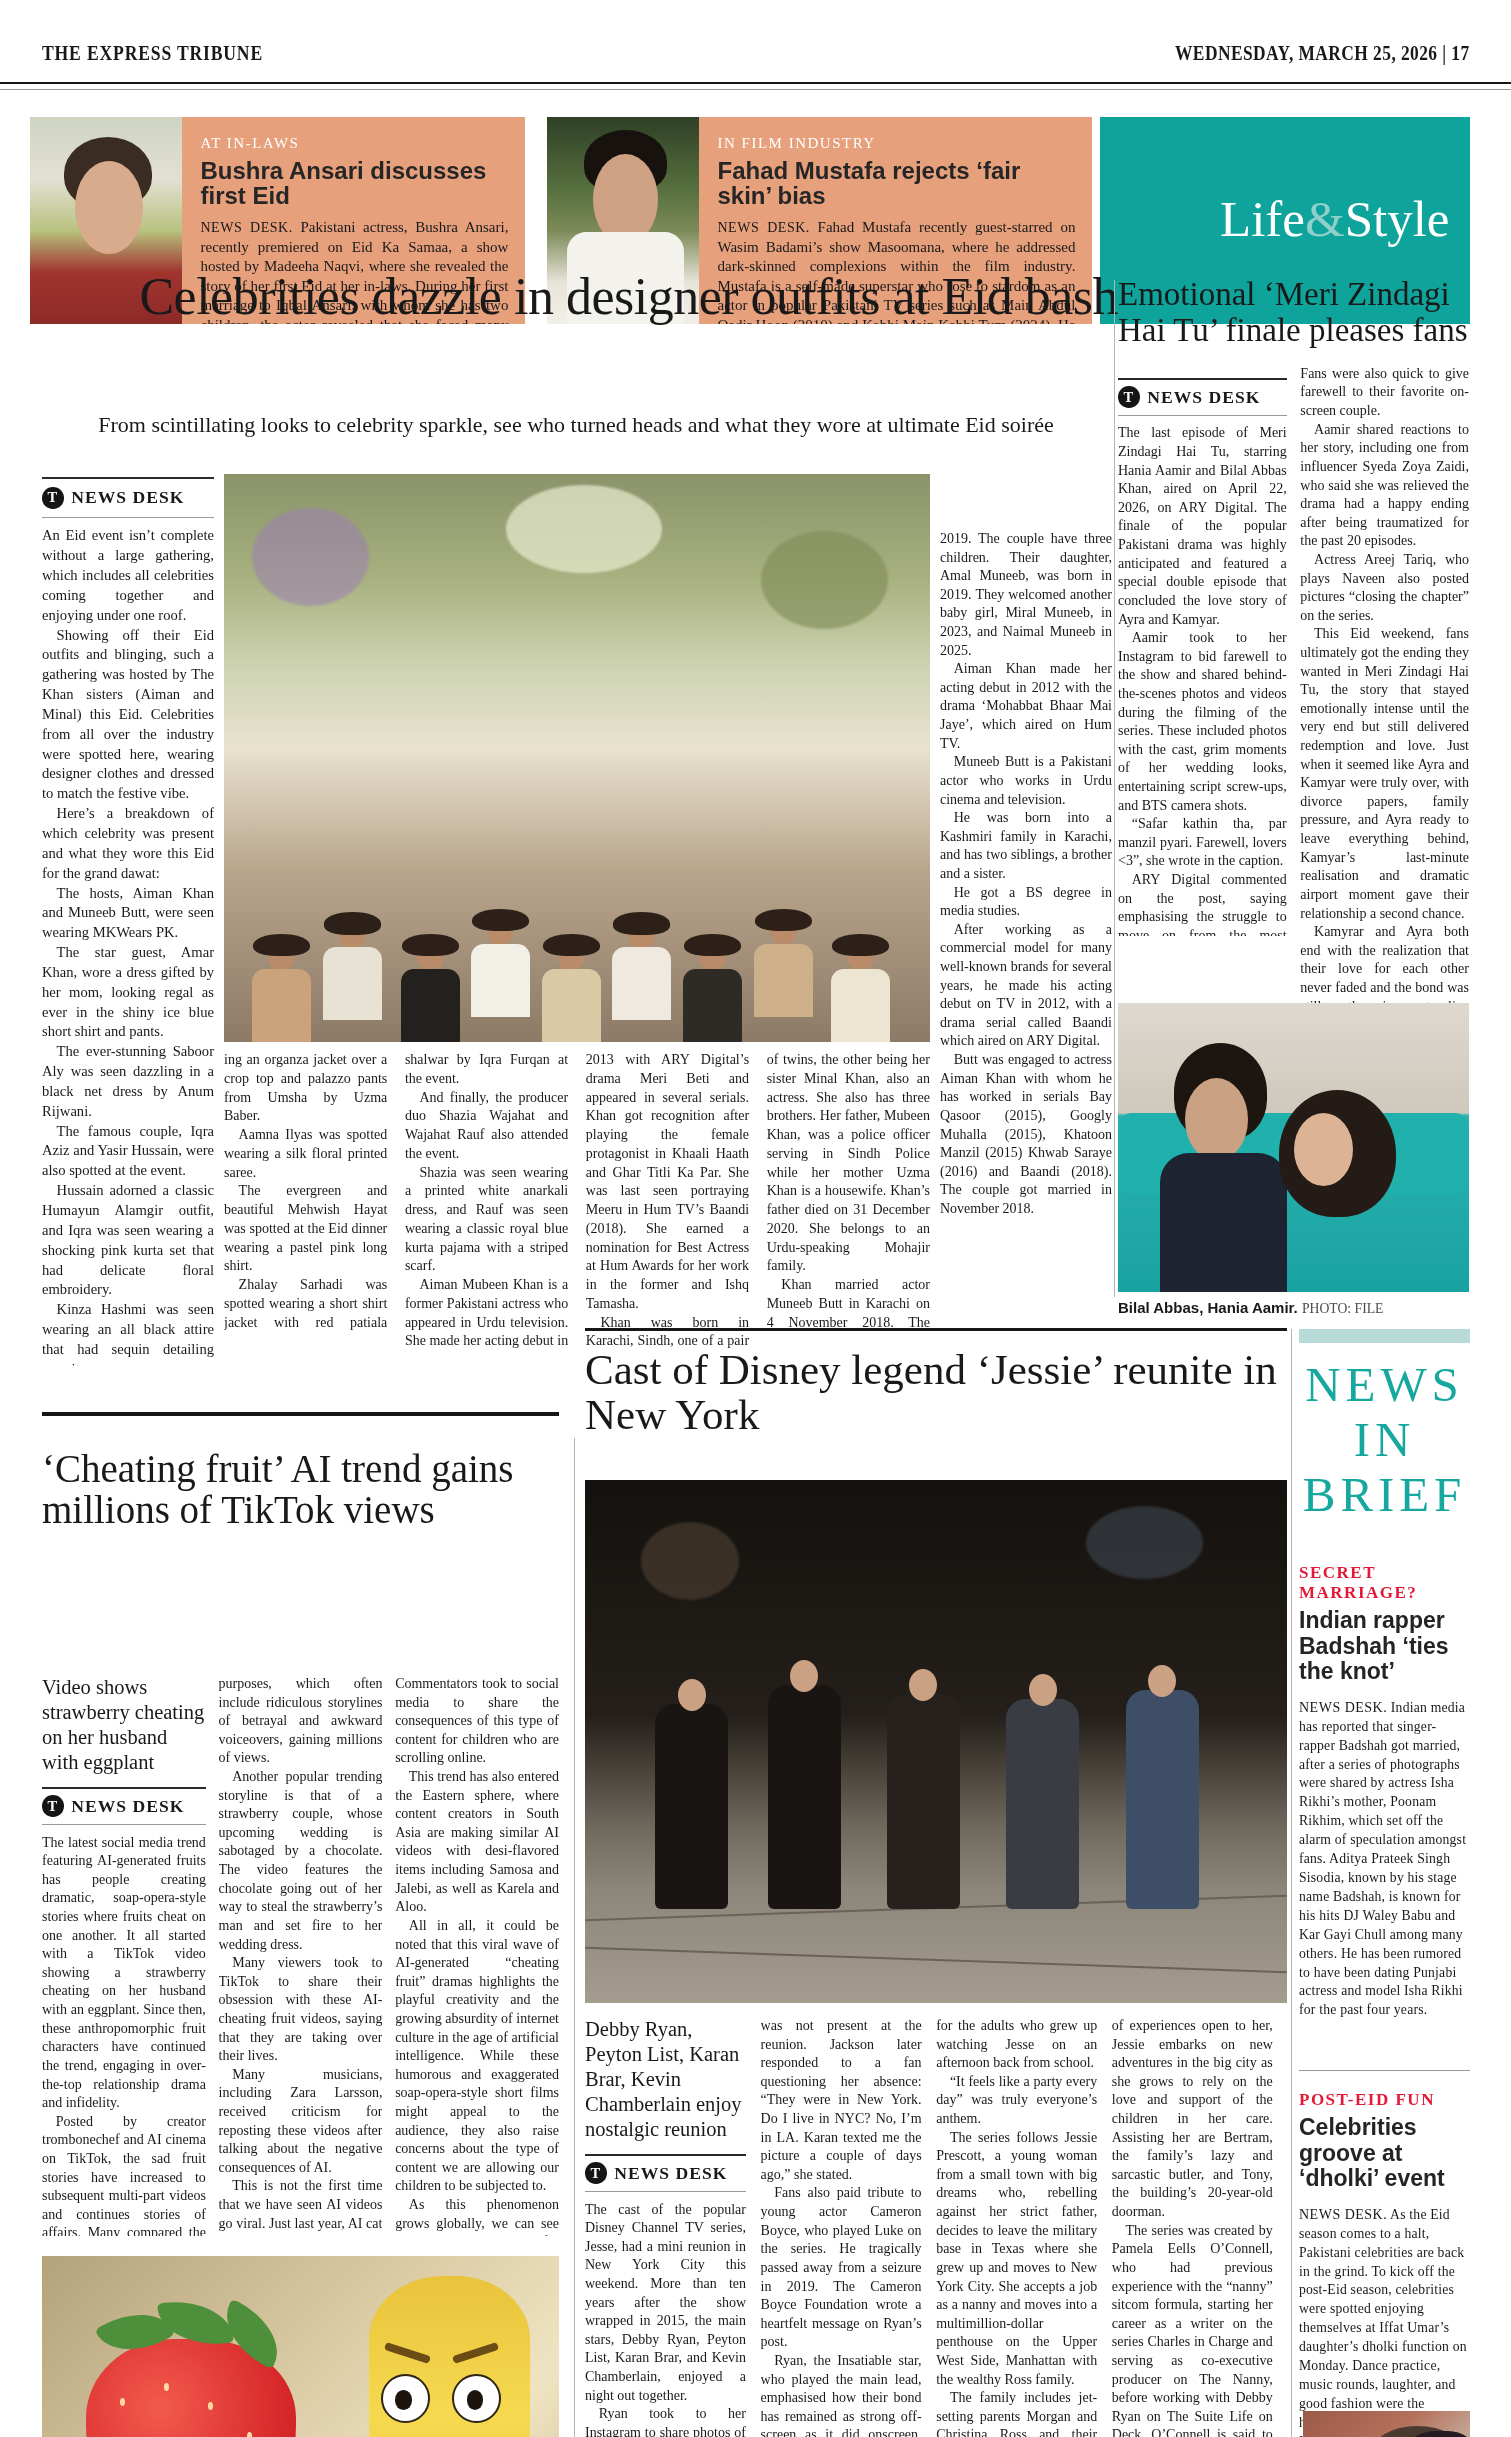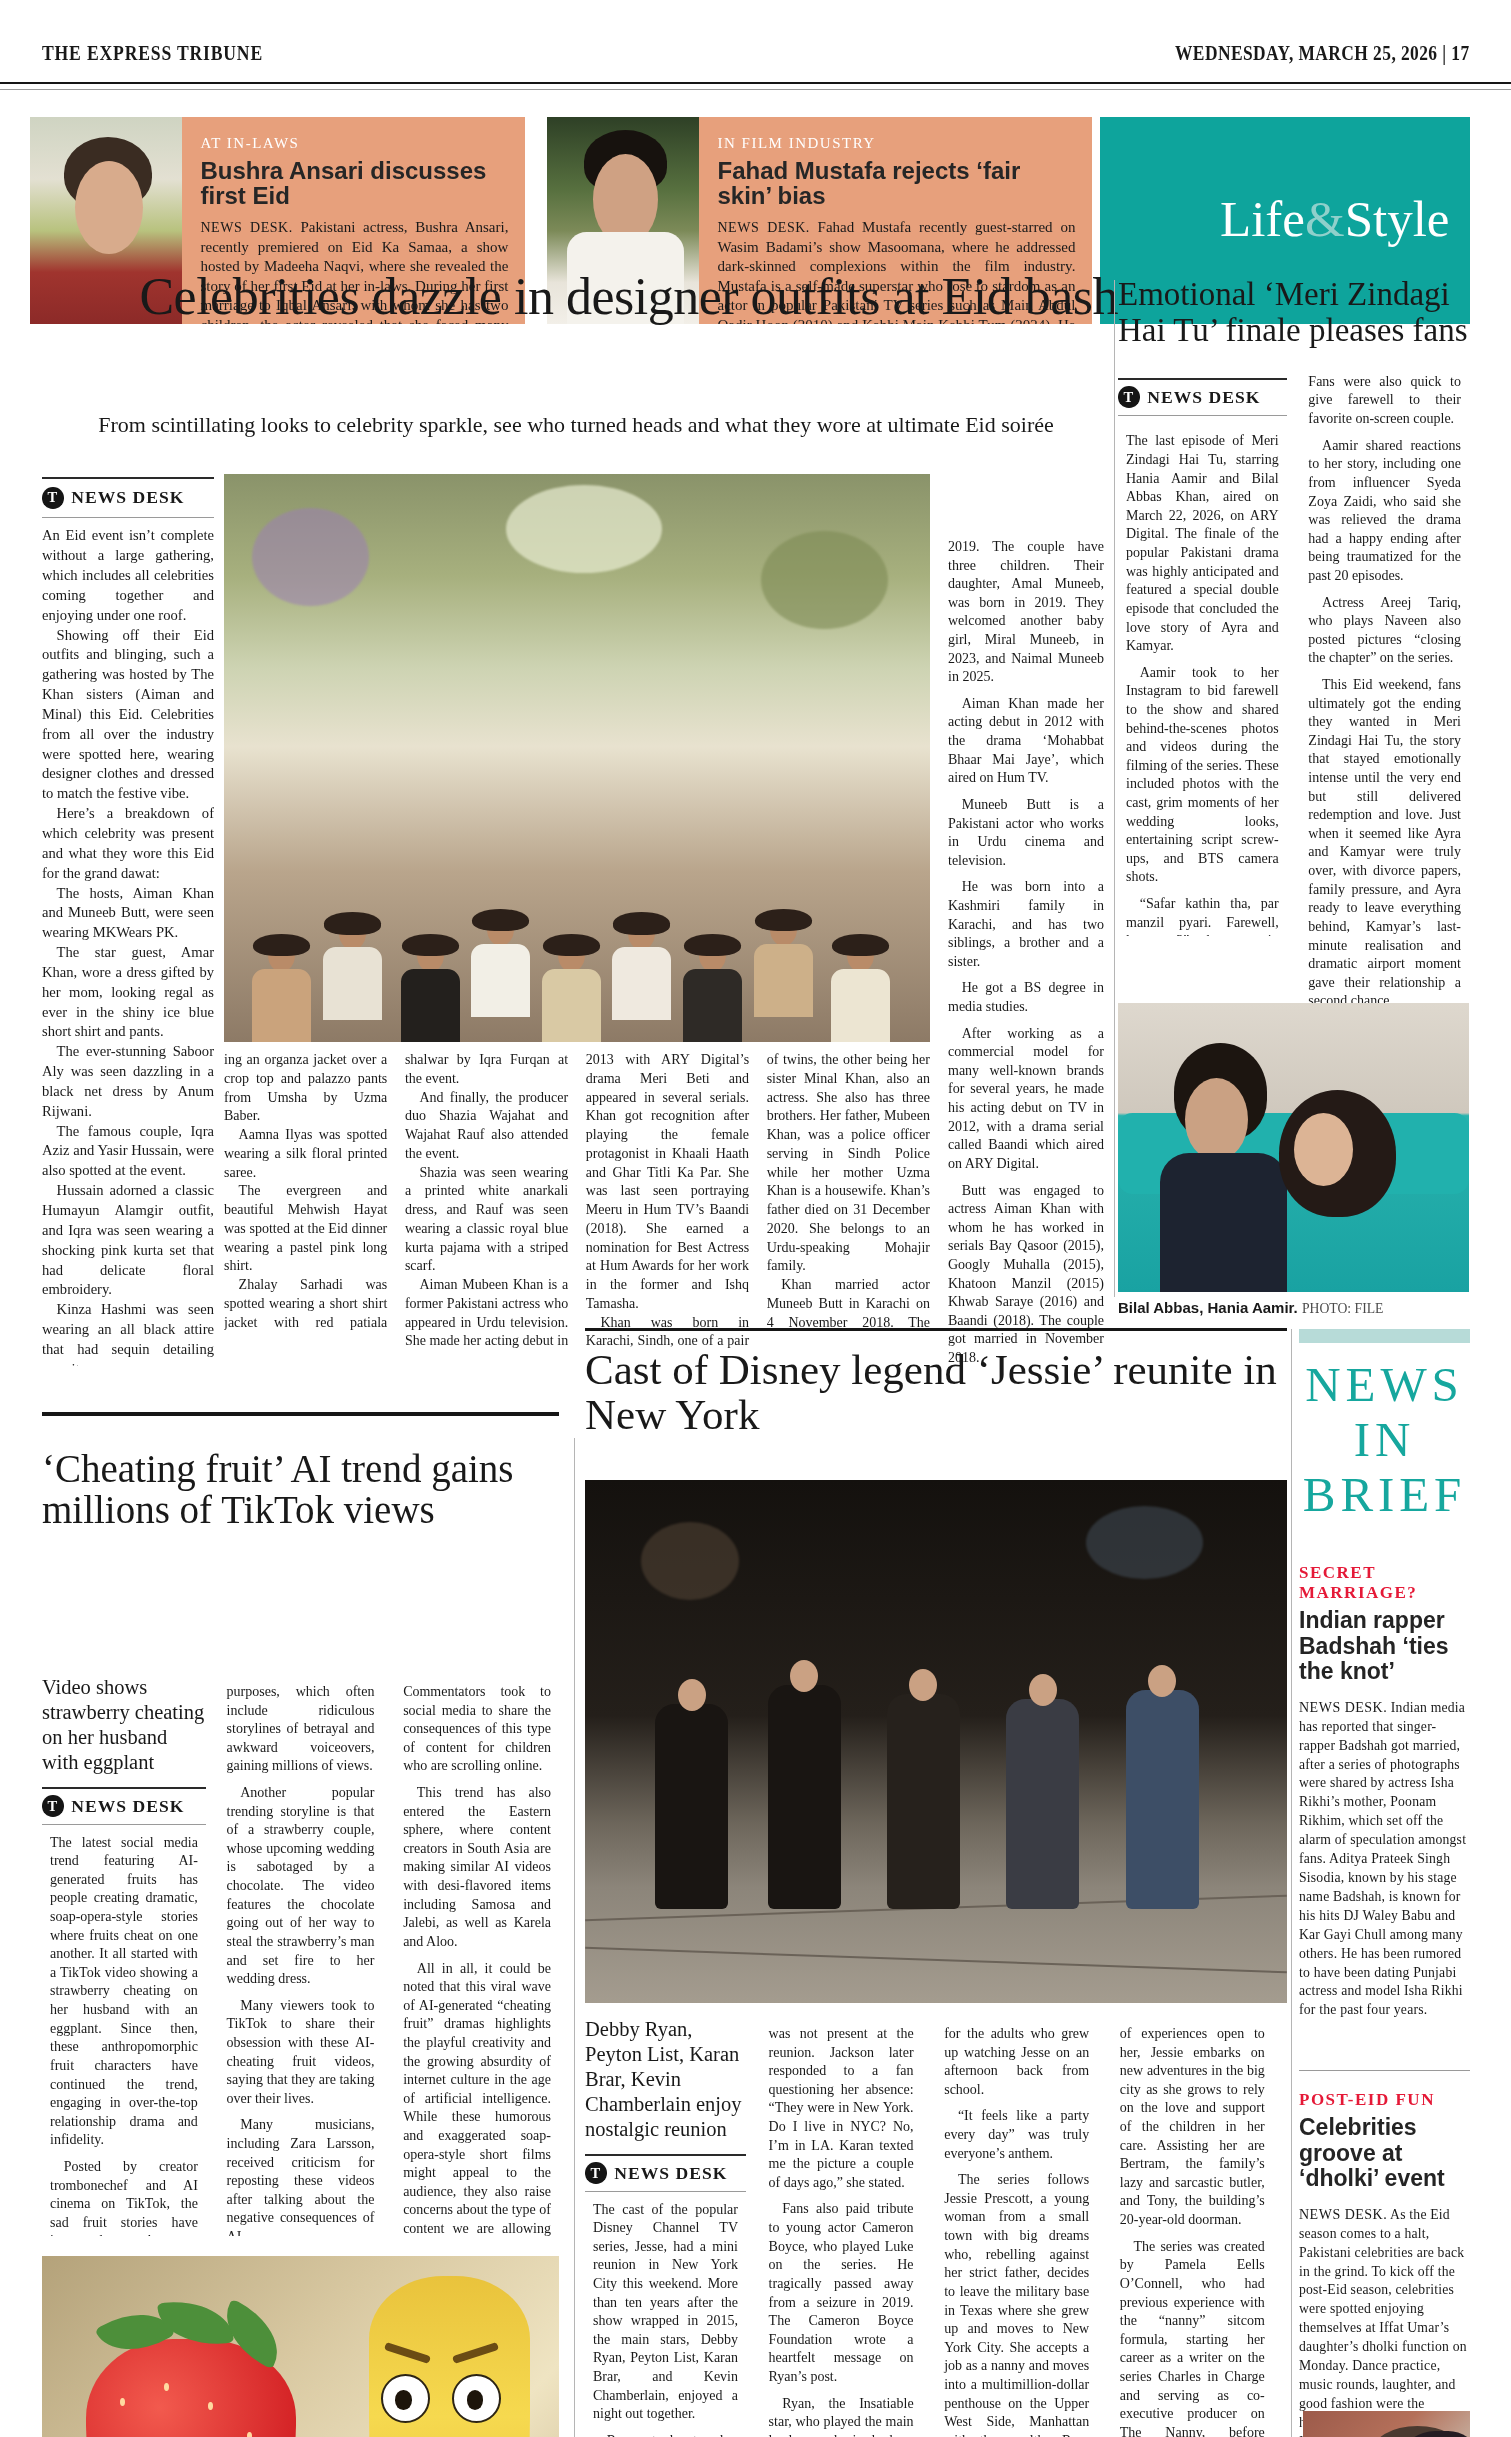--- a/index.html
+++ b/index.html
@@ -51,21 +51,21 @@
                column-count:4;column-gap:17.6px;font-size:14px;line-height:1.34;}
   .vrule{position:absolute;width:1px;background:#b5b5b5;}
   
   .mz{position:absolute;left:1118px;top:277px;width:351px;}
   .mz-head{font-size:33px;line-height:1.08;font-weight:500;}
   .mz-grid{display:flex;gap:13.7px;margin-top:16.6px;}
   .mz-col{width:169px;}
   .subhead{font-size:20.5px;line-height:1.22;}
   .mz .newsdesk{margin-top:12.7px;}
   .smallbody{font-size:14px;line-height:1.33;text-align:justify;}
-  .smallbody p{margin:8px;text-indent:13.7px;}
+  .smallbody p{margin:0;text-indent:13.7px;}
   .smallbody p:first-child{text-indent:0;}
   .mz-colflow{height:512px;overflow:hidden;}
   .mz-col2flow{height:717px;overflow:hidden;}
   .photo-mz{position:absolute;left:1118px;top:1003px;width:351px;height:289px;overflow:hidden;}
   .caption{position:absolute;left:1118px;top:1299px;width:351px;font-family:"Liberation Sans",sans-serif;
            font-weight:700;font-size:15px;}
   .credit{font-family:"Liberation Serif",serif;font-weight:400;font-variant:small-caps;
           font-size:13.7px;color:#4a4a4a;}
   
   .cf-rule{position:absolute;left:42px;top:1412px;width:517px;height:3.9px;background:#161616;}
@@ -286,21 +286,21 @@
 
   <div class="mz">
     <div class="mz-head">Emotional ‘Meri Zindagi Hai Tu’ finale pleases fans</div>
     <div class="mz-grid">
       <div class="mz-col">
         <div class="newsdesk">
           <span class="t-icon">T</span>
           <span>NEWS DESK</span>
         </div>
         <div class="smallbody mz-colflow">
-            <p>The last episode of Meri Zindagi Hai Tu, starring Hania Aamir and Bilal Abbas Khan, aired on March 22, 2026, on ARY Digital. The finale of the popular Pakistani drama was highly anticipated and featured a special double episode that concluded the love story of Ayra and Kamyar.</p>
+            <p>The last episode of Meri Zindagi Hai Tu, starring Hania Aamir and Bilal Abbas Khan, aired on April 22, 2026, on ARY Digital. The finale of the popular Pakistani drama was highly anticipated and featured a special double episode that concluded the love story of Ayra and Kamyar.</p>
             <p>Aamir took to her Instagram to bid farewell to the show and shared behind-the-scenes photos and videos during the filming of the series. These included photos with the cast, grim moments of her wedding looks, entertaining script screw-ups, and BTS camera shots.</p>
             <p>“Safar kathin tha, par manzil pyari. Farewell, lovers &lt;3”, she wrote in the caption.</p>
             <p>ARY Digital commented on the post, saying emphasising the struggle to move on from the most trending love story on screen.</p>
           </div>
       </div>
       <div class="mz-col">
         <div class="smallbody mz-col2flow">
             <p>Fans were also quick to give farewell to their favorite on-screen couple.</p>
             <p>Aamir shared reactions to her story, including one from influencer Syeda Zoya Zaidi, who said she was relieved the drama had a happy ending after being traumatized for the past 20 episodes.</p>
             <p>Actress Areej Tariq, who plays Naveen also posted pictures “closing the chapter” on the series.</p>

